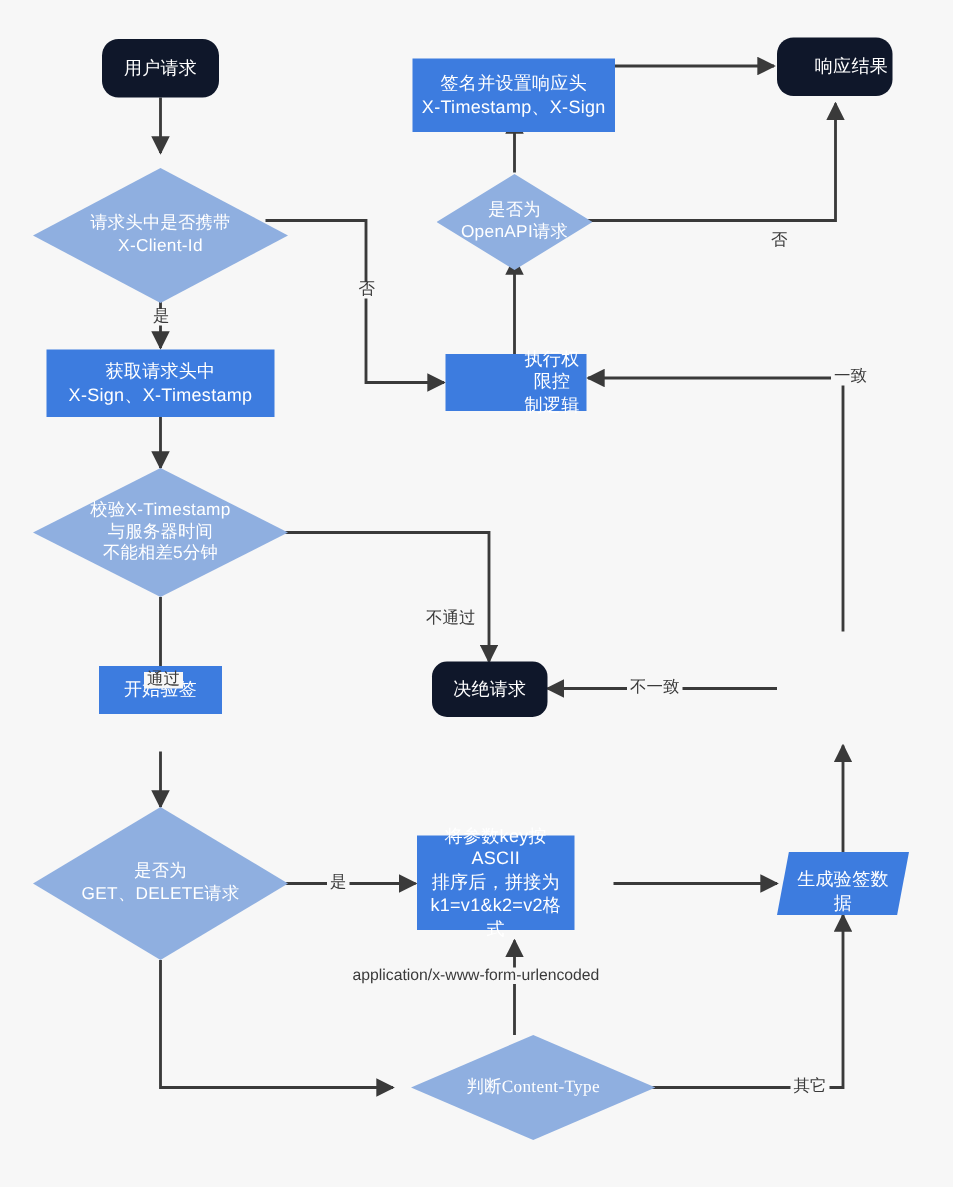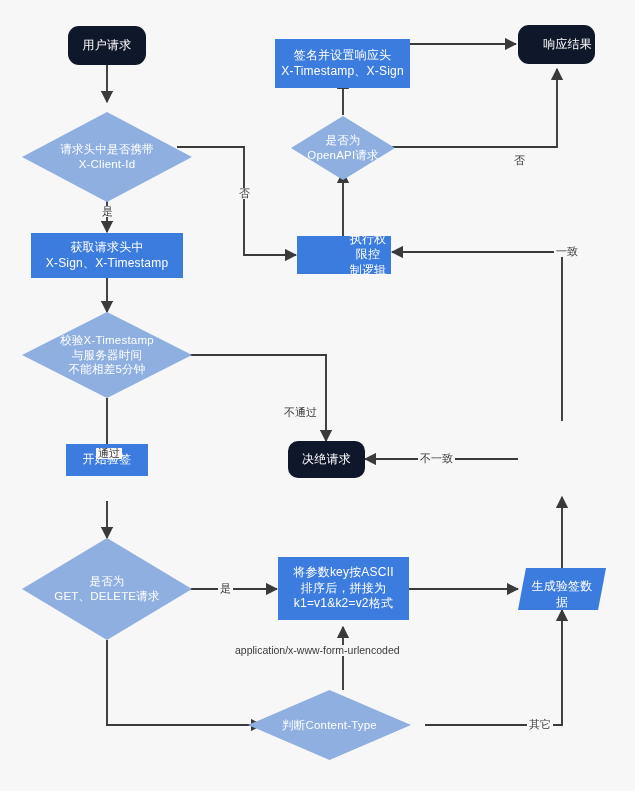--- a/index.html
+++ b/index.html
@@ -120,29 +120,29 @@
   </div>
 
   <div class="node dia" style="left:22px;top:538px;width:170px;height:102px;">
     <div class="shape"></div>
     <div class="txt">
       <div>是否为</div>
       <div>GET、DELETE请求</div>
     </div>
   </div>
 
-  <div class="node proc" style="left:278px;top:557px;width:131px;height:63px;">
+  <div class="node proc" style="left:278px;top:557px;width:105px;height:63px;">
     <div class="txt">
       <div>将参数key按ASCII</div>
       <div>排序后，拼接为</div>
       <div>k1=v1&amp;k2=v2格式</div>
     </div>
   </div>
 
-  <div class="node dia" style="left:248px;top:690px;width:163px;height:70px;">
+  <div class="node dia" style="left:274px;top:690px;width:163px;height:70px;font-family:Liberation Serif, serif;">
     <div class="shape"></div>
     <span class="txt">判断Content-Type</span>
   </div>
 
   <div class="node para" style="left:518px;top:568px;width:88px;height:42px;align-items:flex-end;">
     <div class="txt">
       <div>生成验签数</div>
       <div>据</div>
     </div>
   </div>

